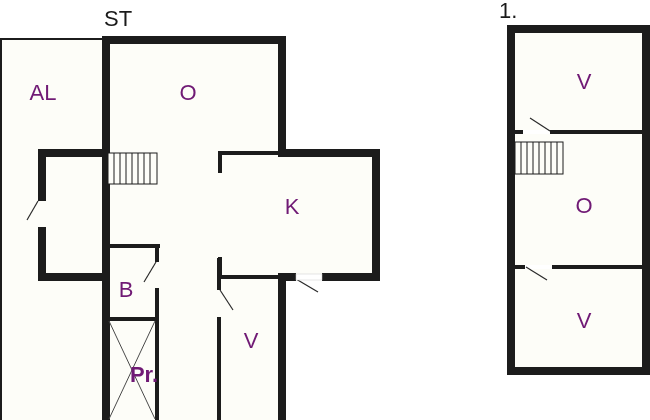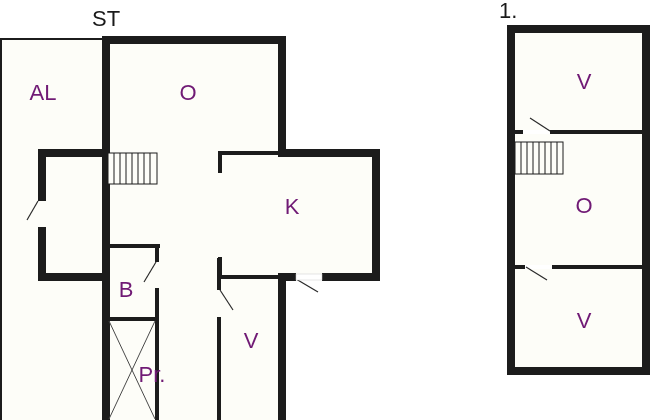--- a/index.html
+++ b/index.html
@@ -104,25 +104,25 @@
       <line x1="527" y1="142" x2="527" y2="174"></line>
       <line x1="533" y1="142" x2="533" y2="174"></line>
       <line x1="539" y1="142" x2="539" y2="174"></line>
       <line x1="545" y1="142" x2="545" y2="174"></line>
       <line x1="551" y1="142" x2="551" y2="174"></line>
       <line x1="557" y1="142" x2="557" y2="174"></line>
     </g>
   </g>
 </svg>
 
-<div class="floor-lbl" style="left:92px; top:8px;text-align:center;">ST</div>
+<div class="floor-lbl" style="left:104px; top:8px;text-align:center;">ST</div>
 <div class="floor-lbl" style="left:499px; top:0px;">1.</div>
 
 <div class="lbl" style="left:43px; top:93px;">AL</div>
 <div class="lbl" style="left:188px; top:93px;">O</div>
 <div class="lbl" style="left:292px; top:207px;">K</div>
 <div class="lbl" style="left:126px; top:290px;">B</div>
-<div class="lbl" style="left:152px; top:375px;">Pr.</div>
+<div class="lbl" style="left:144px; top:375px;font-weight:bold;">Pr.</div>
 <div class="lbl" style="left:251px; top:341px;">V</div>
 
 <div class="lbl" style="left:584px; top:82px;">V</div>
 <div class="lbl" style="left:584px; top:206px;">O</div>
 <div class="lbl" style="left:584px; top:321px;">V</div>
 
 </body></html>

